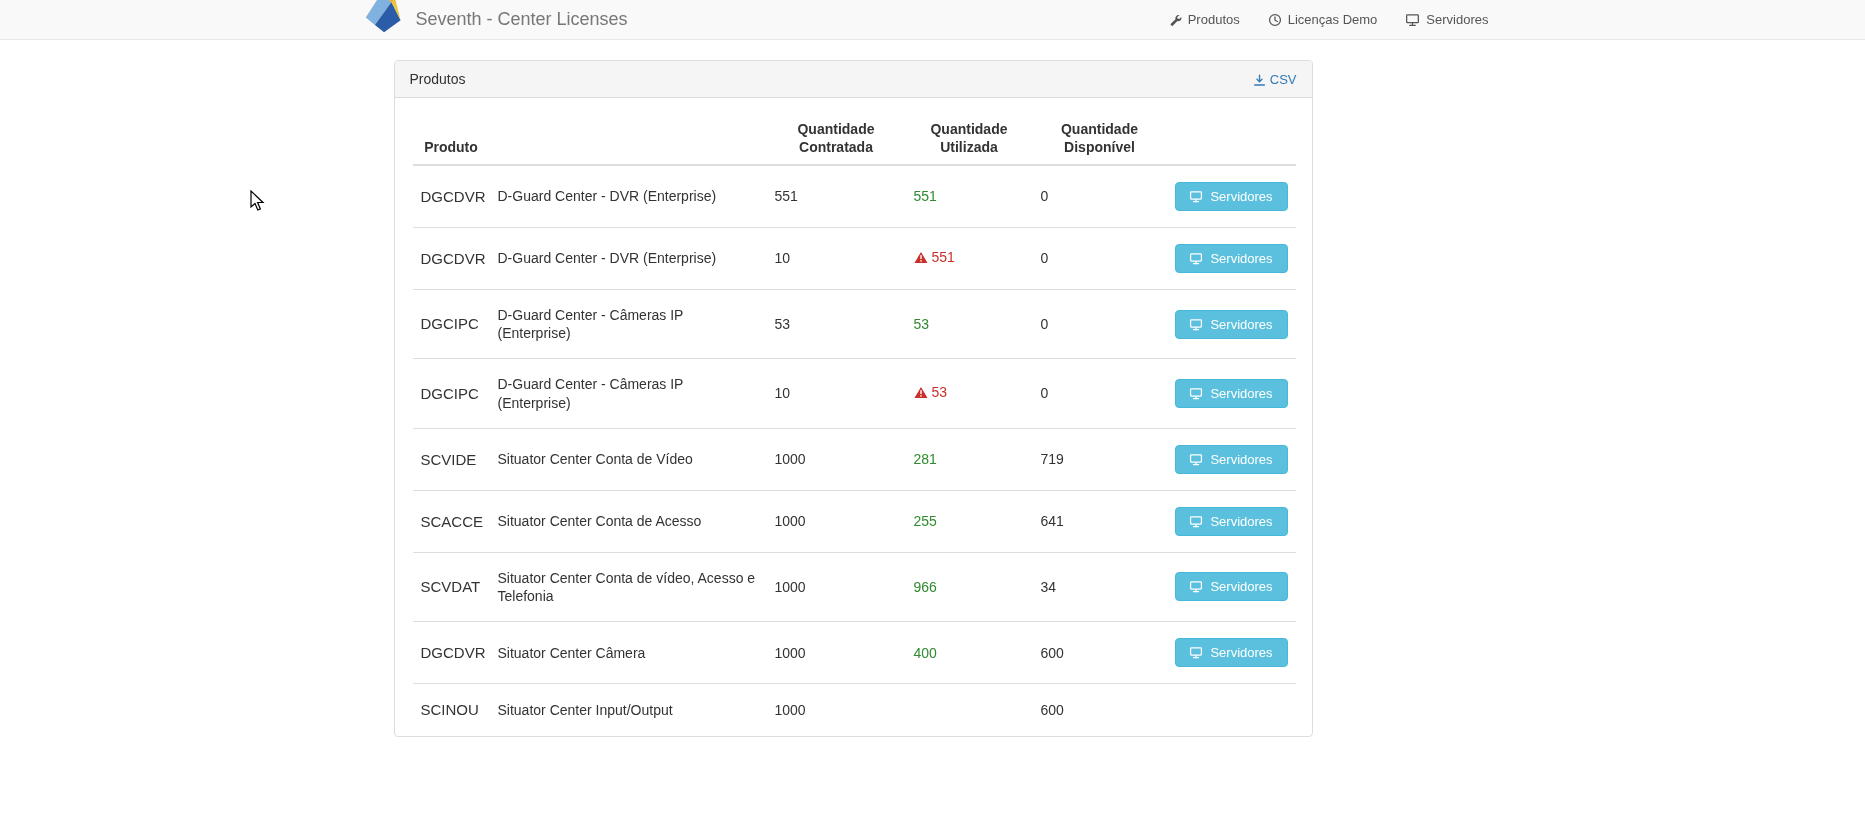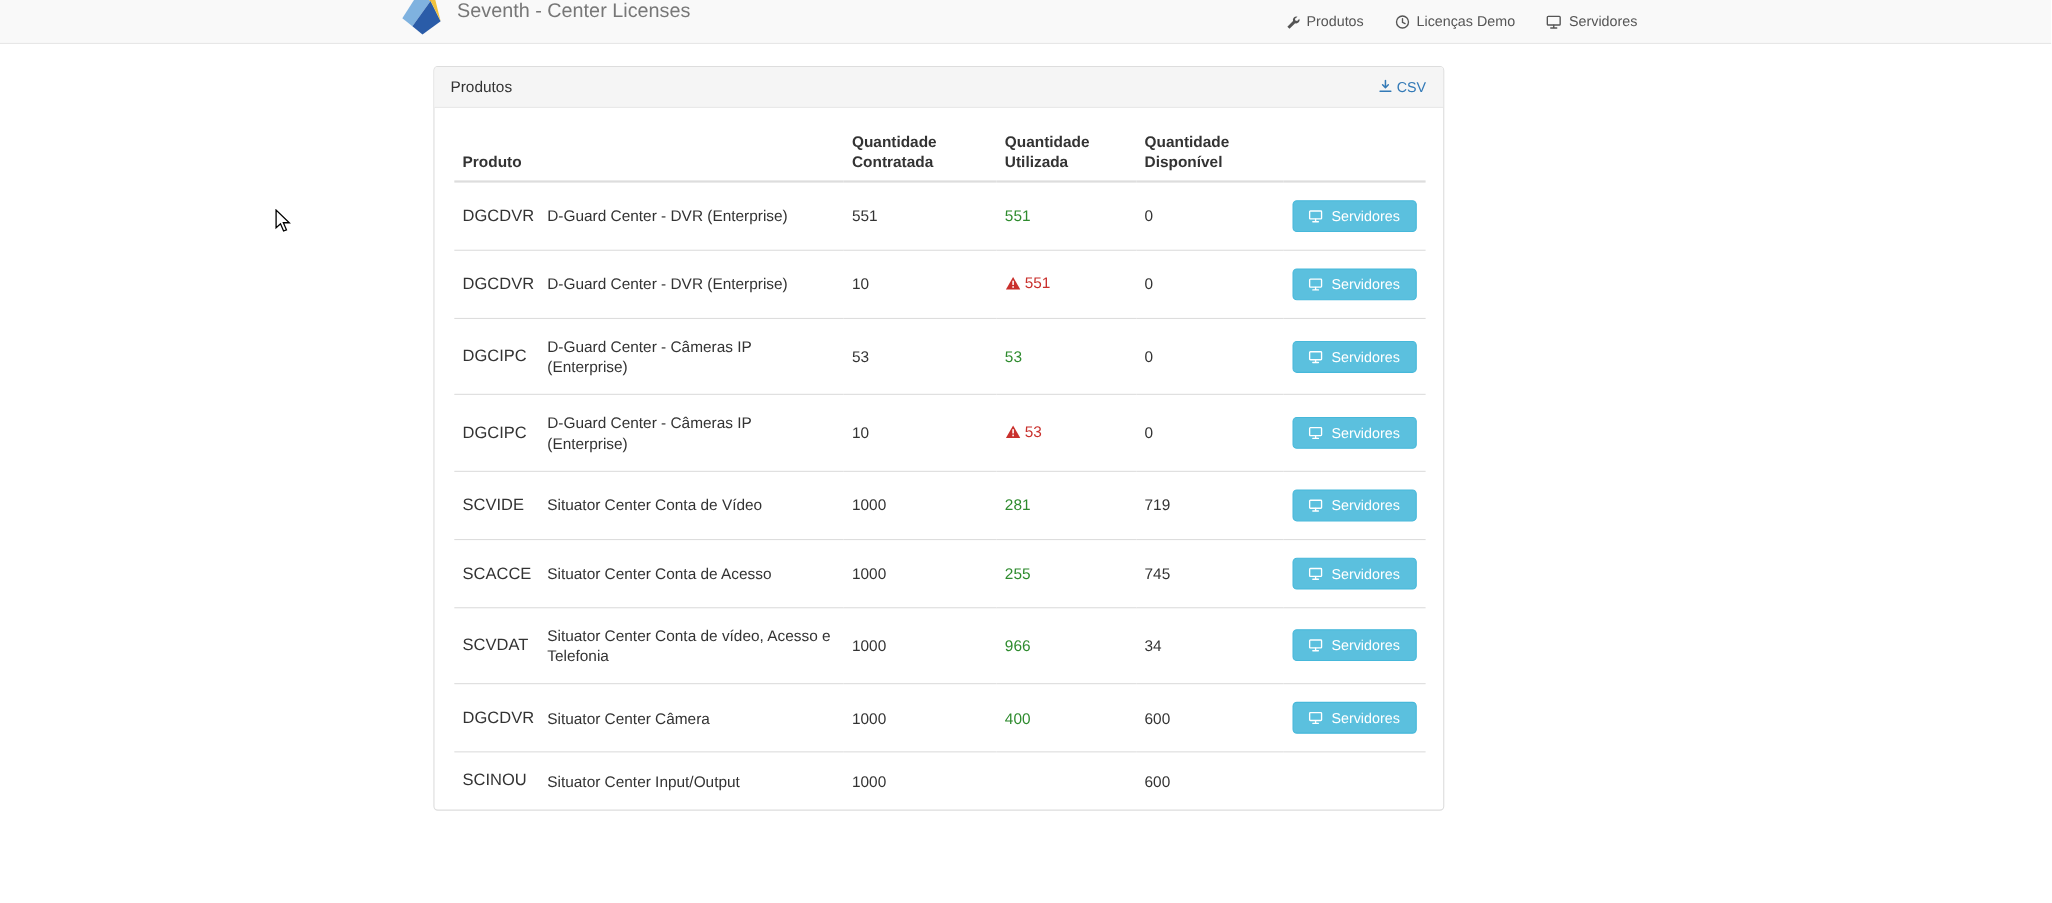--- a/index.html
+++ b/index.html
@@ -2,46 +2,46 @@
 <html><head>
 <meta charset="utf-8">
 <style>
   * { margin:0; padding:0; box-sizing:border-box; }
   html, body { width:1865px; height:821px; background:#fff; font-family:"Liberation Sans", sans-serif; }
   .page { position:relative; width:1865px; height:821px; overflow:hidden; background:#fff; }
 
   
   .navbar { height:40px; background:#f9f9f9; border-bottom:1px solid #e7e7e7; overflow:hidden; }
   .navbar-inner { width:1170px; margin:0 auto; height:100%; display:flex; align-items:center; padding:0 15px; }
-  .brand { display:flex; gap:9px; cursor:pointer; }
+  .brand { display:flex; align-items:center; gap:9px; cursor:pointer; }
   .logo { display:block; margin-top:-10px; }
   .brand-text { font-size:18px; color:#777; white-space:nowrap; }
   .nav { margin-left:auto; display:flex; align-items:center; height:100%; list-style:none; }
   .nav li { display:flex; align-items:center; gap:6px; padding:0 14px; font-size:13px; color:#555; cursor:pointer; white-space:nowrap; height:100%; }
   .nav .ico { display:inline-flex; color:#555; }
   .caret { display:inline-block; width:0; height:0; margin-left:4px; border-left:4px solid transparent; border-right:4px solid transparent; border-top:4px solid #555; }
 
   
   .container { width:1170px; margin:0 auto; }
   .content { margin-left:46px; width:919px; }
 
   .btn-success { margin-top:27px; background:#5cb85c; border:1px solid #4cae4c; color:#fff; border-radius:4px;
     padding:7px 13px; font-size:14px; display:inline-flex; align-items:center; gap:8px; cursor:pointer;
     font-family:"Liberation Sans", sans-serif; }
 
   
   .panel { margin-top:20px; border:1px solid #ddd; border-radius:4px; background:#fff; }
   .panel-heading { background:#f5f5f5; border-bottom:1px solid #ddd; padding:10px 15px; display:flex;
     align-items:center; justify-content:space-between; font-size:14px; color:#333; border-radius:3px 3px 0 0; }
-  .csv-link { color:#337ab7; text-decoration:none; display:inline-flex; align-items:flex-start; gap:4px; font-size:13px; cursor:pointer; }
+  .csv-link { color:#337ab7; text-decoration:none; display:inline-flex; align-items:flex-end; gap:4px; font-size:13px; cursor:pointer; }
   .panel-body { padding:15px 18px 0 18px; }
 
   
   table { width:100%; border-collapse:collapse; table-layout:fixed; font-size:14px; color:#333; }
-  th { text-align:left; vertical-align:bottom; padding:8px; border-bottom:2px solid #ddd; font-weight:bold; line-height:1.25; }
+  th { text-align:center; vertical-align:bottom; padding:8px; border-bottom:2px solid #ddd; font-weight:bold; line-height:1.25; }
   td { padding:16px 8px; border-top:1px solid #ddd; vertical-align:middle; line-height:1.3; }
   tbody tr:first-child td { border-top:none; }
   .code { font-size:15px; color:#333;margin-left:42px; }
   .used-val { color:#2e8b2e; }
   tr.warning-row .used-val { color:#c9302c; }
   .warn { display:none; margin-right:4px; vertical-align:-2px; }
   tr.warning-row .warn { display:inline-block; }
   td.actions { text-align:right; }
   .btn-info { background:#5bc0de; border:1px solid #46b8da; color:#fff; border-radius:4px; padding:6px 10px;
     font-size:13px; display:inline-flex; align-items:center; justify-content:center; gap:7px; cursor:pointer;
@@ -256,21 +256,21 @@
     </td>
   </tr>
 
   <tr class="trow">
     <td class="code">SCACCE</td>
     <td class="pname">Situator Center Conta de Acesso</td>
     <td class="num">1000</td>
     <td class="used">
       <span class="used-val">255</span>
     </td>
-    <td class="num">745</td>
+    <td class="num">641</td>
     <td class="actions">
       <button class="btn-info">
         <span style="display:inline-flex;">
           <svg width="14" height="13" viewBox="0 0 18 18" fill="none" stroke="#fff" stroke-width="1.7">
             <rect x="1.5" y="2.5" width="15" height="10" rx="1"></rect>
             <path d="M9 12.8V16M5.5 16h7" stroke-linecap="round"></path>
           </svg>
         </span>
         <span>Servidores</span>
       </button>

